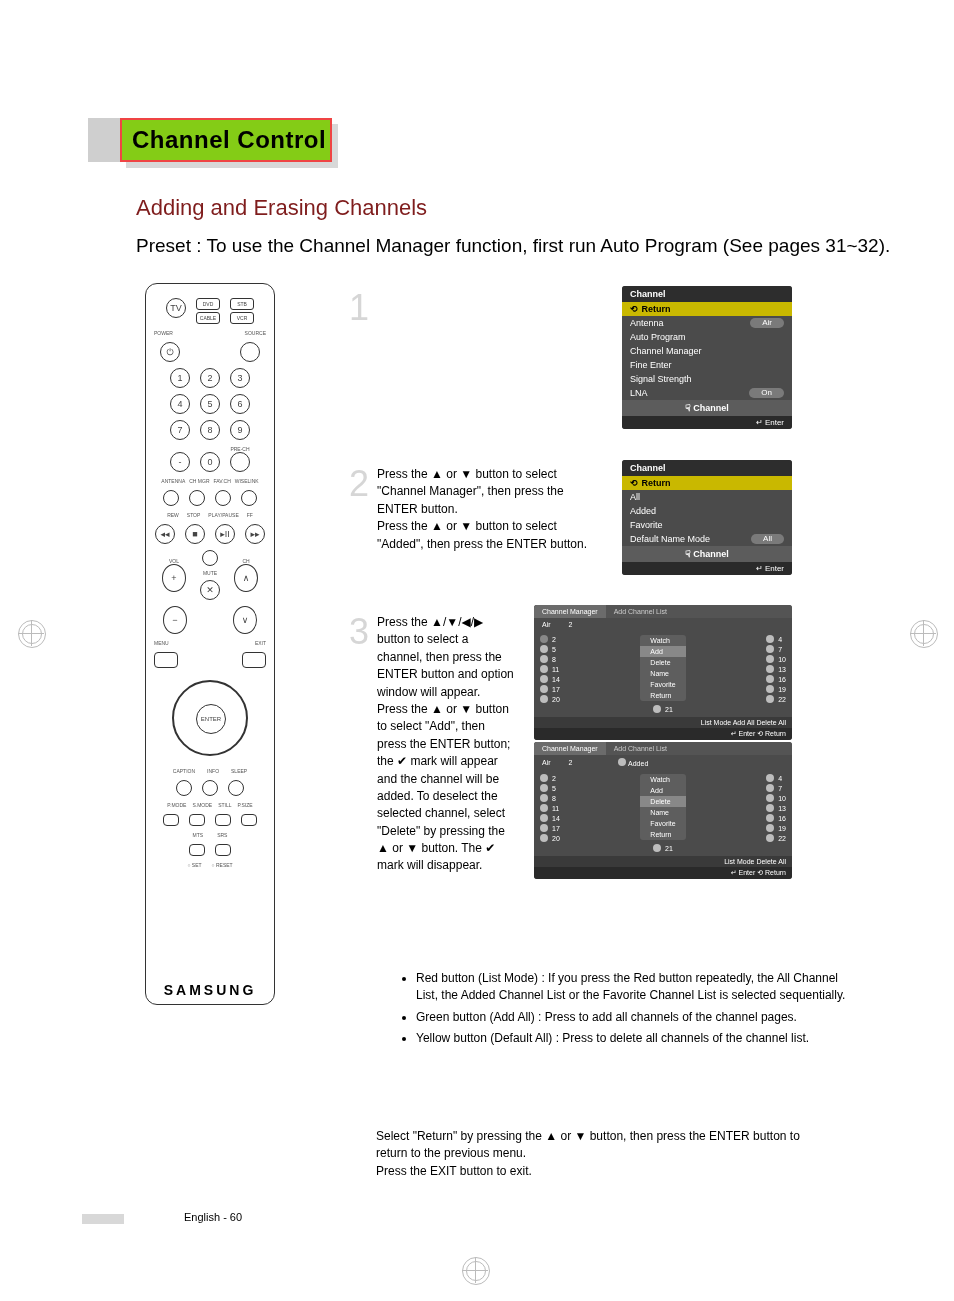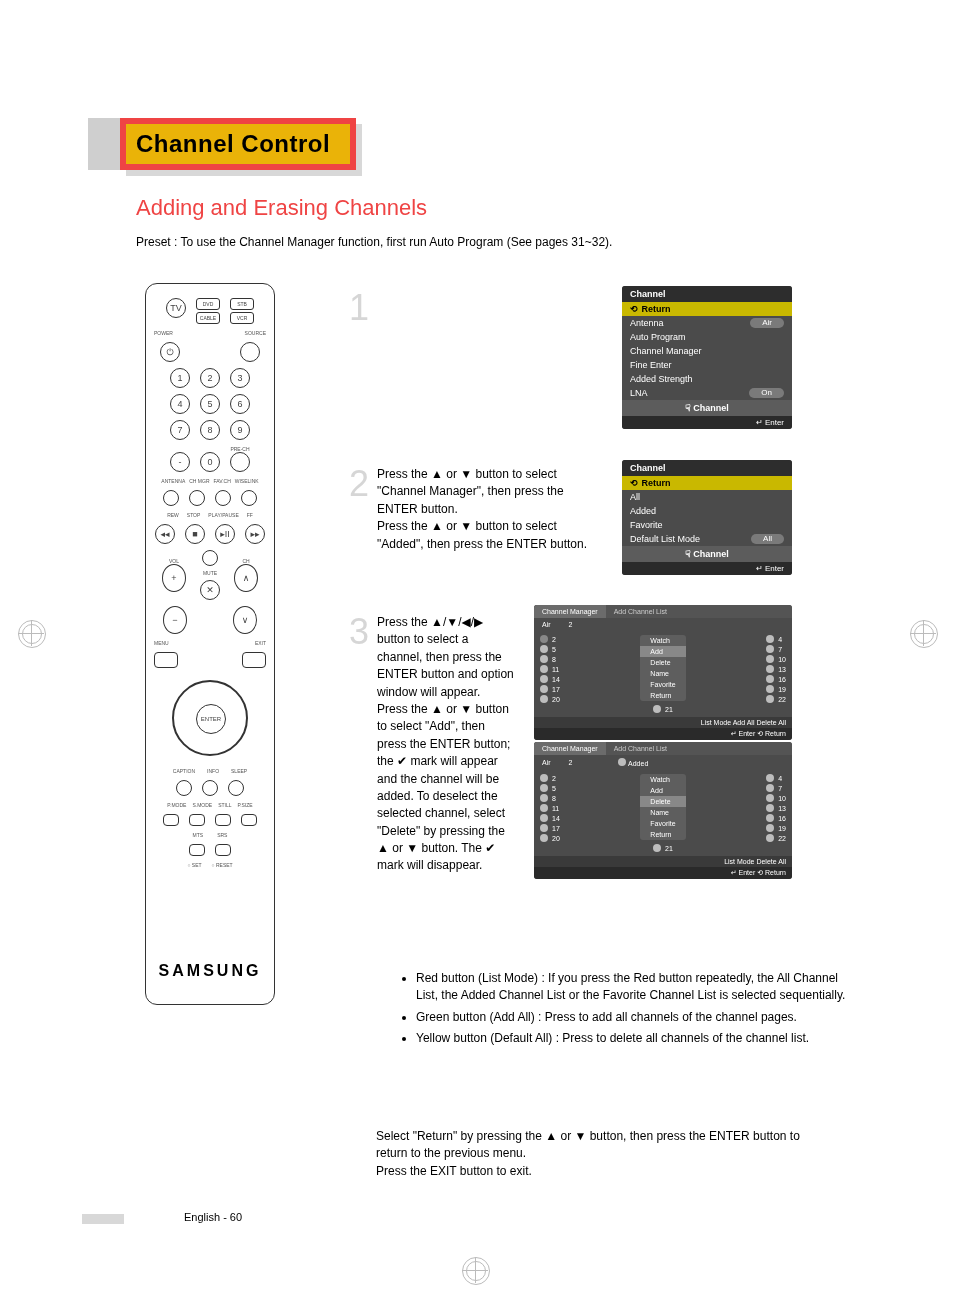--- a/index.html
+++ b/index.html
@@ -9,26 +9,26 @@
 .reg{position:absolute;width:26px;height:26px}
 .reg .c1{position:absolute;width:26px;height:26px;border:1px solid #bbb;border-radius:50%}
 .reg .c2{position:absolute;width:18px;height:18px;left:4px;top:4px;border:1px solid #bbb;border-radius:50%}
 .reg .x{position:absolute;width:26px;height:1px;background:#bbb;top:13px}
 .reg .y{position:absolute;width:1px;height:26px;background:#bbb;left:13px}
 .reg-left{left:18px;top:620px}
 .reg-right{right:18px;top:620px}
 .reg-bot{left:462px;bottom:18px}
 .title-block{position:absolute;left:88px;top:118px;display:flex;align-items:stretch}
 .title-grey{width:32px;background:#cfcfcf}
-.title-box{background:#eab308;border:6px solid #ef4444;padding:6px 20px 6px 10px;box-shadow:6px 6px 0 #d8d8d8}
+.title-box{background:#84cc16;border:2px solid #ef4444;padding:6px 4px 6px 10px;box-shadow:6px 6px 0 #d8d8d8}
 .title-text{font-family:'Arial Black',Arial;font-weight:700;font-size:24px;letter-spacing:.5px}
-.subhead{position:absolute;left:136px;top:195px;font-size:22px;font-weight:400;font-family:'Futura',Arial;color:#ef4444}
-.preset{position:absolute;left:136px;top:235px;font-size:12px}
+.subhead{position:absolute;left:136px;top:195px;font-size:22px;font-weight:400;font-family:'Futura',Arial;color:#7f1d1d}
+.preset{position:absolute;left:136px;top:235px;font-size:19px}
 .remote{position:absolute;left:145px;top:283px;width:128px;height:720px;border:1px solid #333;border-radius:12px;background:#fff}
-.remote .brand{position:absolute;bottom:24px;width:100%;text-align:center;font-size:16px;font-weight:700;letter-spacing:3px}
+.remote .brand{position:absolute;bottom:6px;width:100%;text-align:center;font-size:14px;font-weight:700;letter-spacing:3px}
 .remote .grid{position:absolute;top:14px;left:8px;right:8px;display:flex;flex-direction:column;gap:6px;font-size:6px;color:#444;align-items:center}
 .remote .row{display:flex;gap:10px;justify-content:center}
 .rbtn{border:1px solid #333;border-radius:50%;width:18px;height:18px;font-size:9px;display:flex;align-items:center;justify-content:center}
 .rbtn.sq{border-radius:3px;width:22px;height:10px;font-size:5px}
 .rbtn.oval{border-radius:50%;width:22px;height:26px}
 .dpad{width:72px;height:72px;border:2px solid #333;border-radius:50%;position:relative;margin:6px auto}
 .dpad .c{position:absolute;left:22px;top:22px;width:28px;height:28px;border:1px solid #333;border-radius:50%;font-size:6px;display:flex;align-items:center;justify-content:center}
 .remote .lbl{font-size:5px;color:#555;text-align:center}
 .step{position:absolute}
 .stepnum{font-size:36px;color:#d6d6d6;font-family:'Futura',Arial;font-weight:300;line-height:1}
@@ -250,21 +250,21 @@
   <div class="row">
         <span>Auto Program</span>
       </div>
   <div class="row">
         <span>Channel Manager</span>
       </div>
   <div class="row">
         <span>Fine Enter</span>
       </div>
   <div class="row">
-        <span>Added Strength</span>
+        <span>Signal Strength</span>
       </div>
   <div class="row">
         <span>LNA</span>
         <span class="val">On</span>
       </div>
   <div class="hand"><span>☟ </span><span>Channel</span></div>
   <div class="foot">↵ Enter</div>
 </div>
 
 <div class="step" style="left:349px;top:466px;display:flex;gap:8px;width:255px">
@@ -282,21 +282,21 @@
   <div class="row">
         <span>All</span>
       </div>
   <div class="row">
         <span>Added</span>
       </div>
   <div class="row">
         <span>Favorite</span>
       </div>
   <div class="row">
-        <span>Default List Mode</span>
+        <span>Default Name Mode</span>
         <span class="val">All</span>
       </div>
   <div class="hand"><span>☟ </span><span>Channel</span></div>
   <div class="foot">↵ Enter</div>
 </div>
 
 <div class="step" style="left:349px;top:614px;display:flex;gap:8px;width:165px">
   <div class="stepnum">3</div>
   <div class="steptext" style="white-space:pre-line">Press the ▲/▼/◀/▶ button to select a channel, then press the ENTER button and option window will appear.
 Press the ▲ or ▼ button to select "Add", then press the ENTER button; the ✔ mark will appear and the channel will be added. To deselect the selected channel, select "Delete" by pressing the ▲ or ▼ button. The ✔ mark will disappear.</div>

